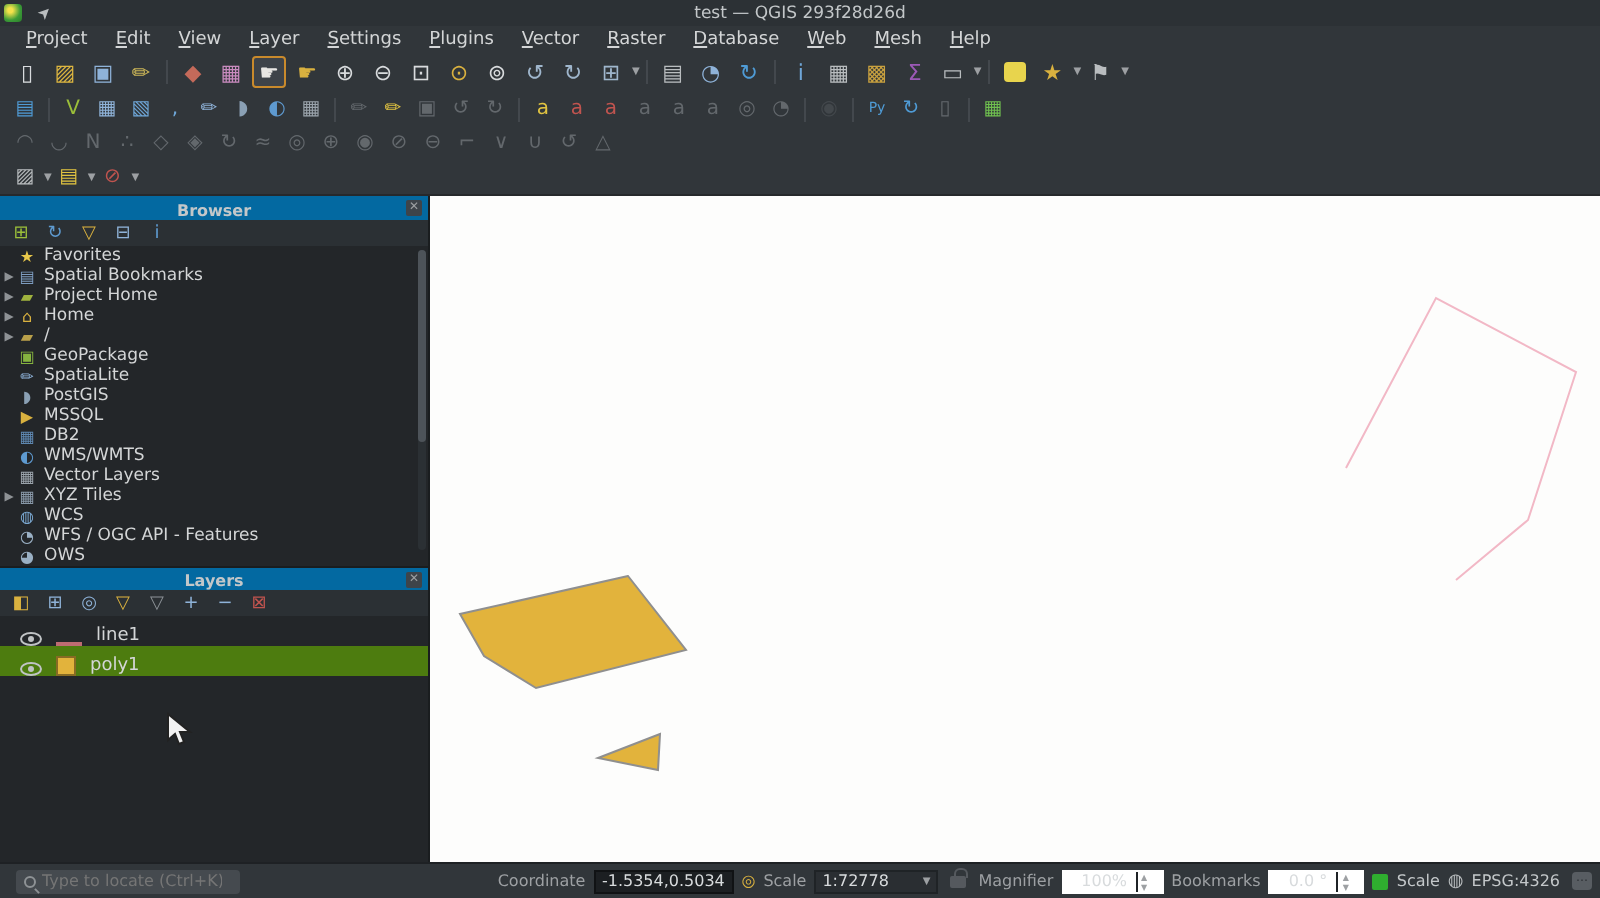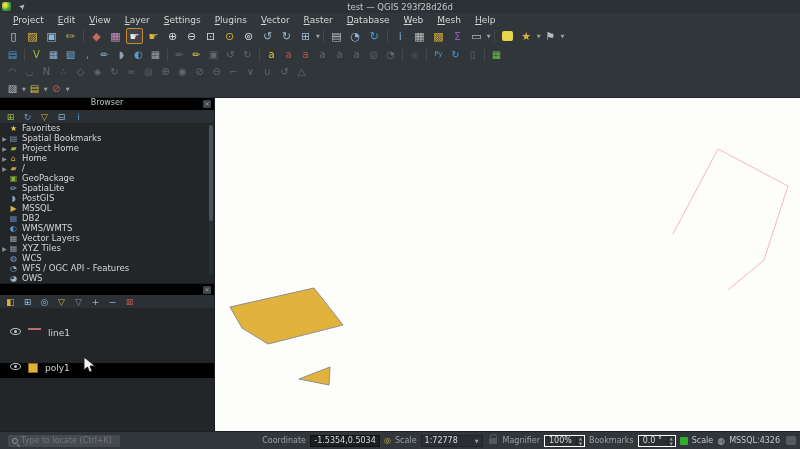--- a/index.html
+++ b/index.html
@@ -30,37 +30,37 @@
   .ticon.hl { border:1px solid #c98a2c; background:#3e4349; }
   .ticon.disabled { opacity:.55; }
   .ticon .bgfill { position:absolute; inset:3px; border-radius:2px; }
   .tsep { width:1px; height:12px; background:#43484d; margin:0 3px; flex:none; }
   .tarrow { font-size:5px; color:#9da0a3; margin-left:1px; flex:none; }
 
   
   .main { display:flex; height:334px; border-bottom:1px solid #1e2124; }
   .dock { width:215px; flex:none; background:#232629; border-right:1px solid #1a1d1f;
     display:flex; flex-direction:column; }
-  .panel-title { height:12px; background:#000000; display:flex; align-items:flex-start; position:relative; flex:none; }
+  .panel-title { height:12px; background:#0369a1; display:flex; align-items:flex-end; position:relative; flex:none;font-weight:bold; }
   .panel-title .pt-label { flex:1; text-align:center; font-size:8px; color:#c3c7c9; }
   .panel-close { position:absolute; right:3px; top:2px; width:8px; height:8px; background:#3e444a;
     color:#9da0a3; font-size:6px; line-height:8px; text-align:center; border-radius:1px; }
   .panel-tools { display:flex; align-items:center; gap:4px; padding:1px 0 1px 4px; background:#2b3034; flex:none; }
   .ptool { width:13px; height:11px; display:flex; align-items:center; justify-content:center; font-size:9px; }
 
   .tree { position:relative; height:160px; overflow:hidden; background:#232629; flex:none; }
   .tree-row { height:10px; display:flex; align-items:center; font-size:8.5px; color:#d4d6d7; }
   .tw-arrow { width:9px; text-align:center; font-size:6px; color:#8e9295; flex:none; }
   .tw-icon { width:9px; text-align:center; font-size:8px; flex:none; margin-right:4px; }
   .scrollbar { position:absolute; right:1px; top:2px; width:4px; height:150px; background:#2b3034; border-radius:2px; }
   .scroll-thumb { position:absolute; top:0; width:4px; height:96px; background:#4d5359; border-radius:2px; }
 
   .layers-list { flex:1; background:#232629; }
-  .layer-row { height:15px; display:flex; align-items:flex-start; padding-left:10px; gap:7px; font-size:9px;margin-top:20px; }
-  .layer-row.selected { background:#000000; }
+  .layer-row { height:15px; display:flex; align-items:flex-end; padding-left:10px; gap:7px; font-size:9px; }
+  .layer-row.selected { background:#4d7c0f; }
   .layer-row.textured { background-color:#1c241d;
     background-image:radial-gradient(circle, #4d8f3f 0.7px, transparent 1px); background-size:4px 4px; }
   .layer-row.textured .layer-name { text-decoration:underline; }
   .eye { width:11px; height:7px; border:1px solid #c0c3c5; border-radius:50%; position:relative; flex:none; }
   .eye::after { content:''; position:absolute; left:50%; top:50%; width:3px; height:3px; margin:-1.5px;
     background:#c0c3c5; border-radius:50%; }
   .sw { flex:none; }
   .sw-line { width:13px; height:2px; }
   .sw-square { width:5px; height:5px; }
   .sw-circle { width:5px; height:5px; border-radius:50%; }
@@ -80,21 +80,21 @@
     margin:0 3px 0 4px; flex:none; }
   .mag-ic::after { content:''; position:absolute; width:3px; height:1px; background:#8e9295;
     transform:rotate(45deg); left:4px; top:6px; }
   .sb-label { color:#9da0a3; flex:none; }
   .sb-input { height:12px; background:#1c1f22; border:1px solid #101214; color:#d8dbdd;
     font-size:8px; text-align:center; font-family:inherit; }
   .coord-input { width:70px; }
   .sb-combo { width:62px; height:12px; background:#2a2e32; border:1px solid #1f2326; display:flex;
     align-items:center; justify-content:space-between; padding:0 3px; color:#d8dbdd; }
   .sb-combo .carrow { font-size:5px; color:#9da0a3; }
-  .spin { height:12px; background:#2a2e32; border:1px solid #ffffff; display:flex; align-items:center; }
+  .spin { height:12px; background:#2a2e32; border:6px solid #ffffff; display:flex; align-items:center; }
   .spin .spin-val { padding:0 4px; color:#d8dbdd; min-width:28px; }
   .spin .spin-btns { display:flex; flex-direction:column; font-size:4px; color:#9da0a3;
     line-height:5px; padding:0 2px; border-left:1px solid #1f2326; }
   .lock-ic { width:8px; height:6px; background:#55595e; border-radius:1px; position:relative; margin:0 2px; flex:none; }
   .lock-ic::before { content:''; position:absolute; top:-4px; left:1.5px; width:5px; height:4px;
     border:1px solid #55595e; border-bottom:0; border-radius:3px 3px 0 0; }
   .render-check { width:8px; height:8px; background:#2fae2f; border-radius:1px; flex:none; }
   .globe-ic { font-size:9px; color:#b9bdbf; flex:none; }
   .msg-ic { width:10px; height:9px; background:#585d62; border-radius:2px; color:#2b2f33;
     font-size:6px; line-height:9px; text-align:center; flex:none; margin-left:2px; }
@@ -475,20 +475,21 @@
             <span>WFS / OGC API - Features</span>
           </div>
           <div class="tree-row">
             <span class="tw-arrow"></span>
             <span class="tw-icon" style="color: rgb(154, 176, 196);">◕</span>
             <span>OWS</span>
           </div>
         </div>
 
       <div class="panel-title" style="border-top:1px solid #1a1d1f;">
+        <span class="pt-label">Layers</span>
         <span class="panel-close">✕</span>
       </div>
       <div class="panel-tools" id="layers-tools">
           <span class="ptool" style="color: rgb(217, 177, 63);">◧</span>
           <span class="ptool" style="color: rgb(143, 179, 217);">⊞</span>
           <span class="ptool" style="color: rgb(143, 179, 217);">◎</span>
           <span class="ptool" style="color: rgb(217, 177, 63);">▽</span>
           <span class="ptool" style="color: rgb(140, 145, 150);">▽</span>
           <span class="ptool" style="color: rgb(143, 179, 217);">+</span>
           <span class="ptool" style="color: rgb(143, 179, 217);">−</span>
@@ -545,20 +546,20 @@
     <div class="spin">
       <span class="spin-val">0.0 °</span>
       <span class="spin-btns">
           <span>▲</span>
           <span>▼</span>
         </span>
     </div>
     <span class="render-check"></span>
     <span>Scale</span>
     <span class="globe-ic">◍</span>
-    <span>MSSQL:4326</span>
+    <span>EPSG:4326</span>
     <span class="msg-ic">⋯</span>
   </div>
 
   <svg class="cursor-svg" style="left:83px;top:356px;" width="14" height="18">
     <path d="M1,1 L1,14 L4.5,11 L6.5,16 L9,15 L7,10 L12,10 Z" fill="#f2f2f2" stroke="#222" stroke-width="1"></path>
   </svg>
 </div>
 
 </body></html>

